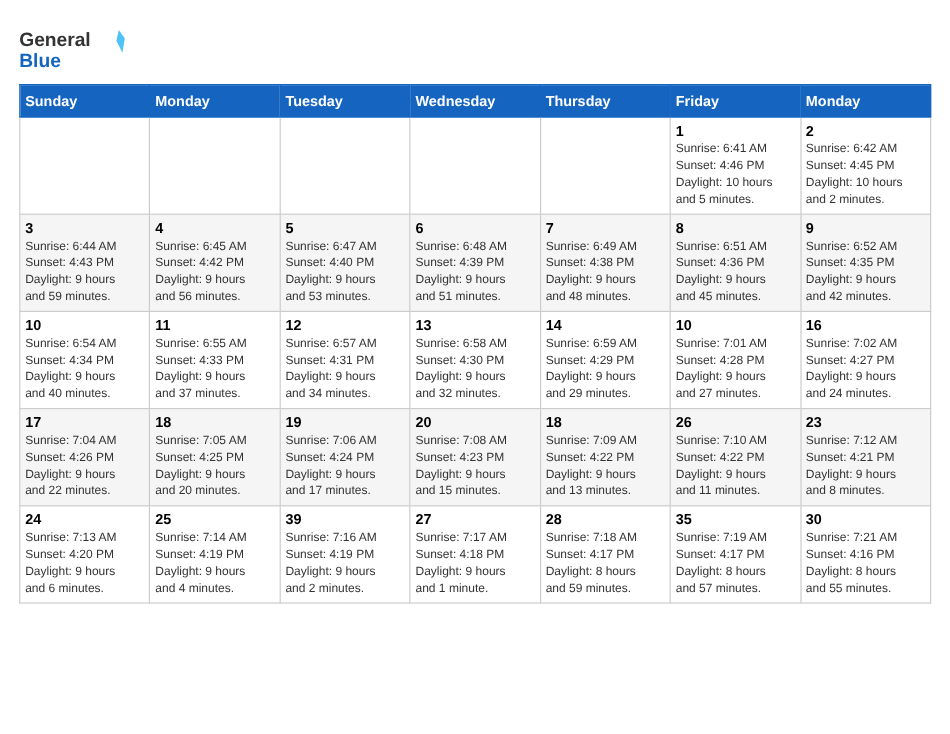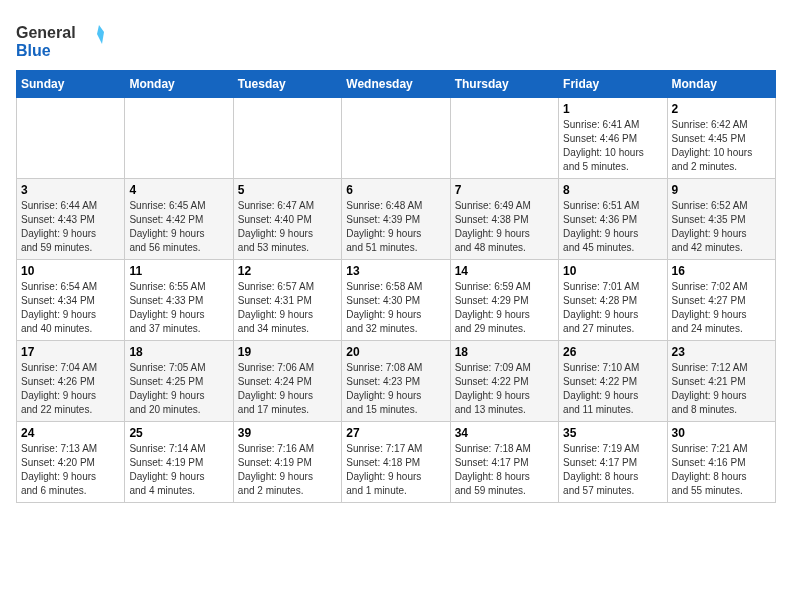--- a/index.html
+++ b/index.html
@@ -227,21 +227,21 @@
         </td>
         <td>
           <div class="day-number">39</div>
           <div class="day-info">Sunrise: 7:16 AM<br>Sunset: 4:19 PM<br>Daylight: 9 hours<br>and 2 minutes.</div>
         </td>
         <td>
           <div class="day-number">27</div>
           <div class="day-info">Sunrise: 7:17 AM<br>Sunset: 4:18 PM<br>Daylight: 9 hours<br>and 1 minute.</div>
         </td>
         <td>
-          <div class="day-number">34</div>
+          <div class="day-number">28</div>
           <div class="day-info">Sunrise: 7:18 AM<br>Sunset: 4:17 PM<br>Daylight: 8 hours<br>and 59 minutes.</div>
         </td>
         <td>
           <div class="day-number">35</div>
           <div class="day-info">Sunrise: 7:19 AM<br>Sunset: 4:17 PM<br>Daylight: 8 hours<br>and 57 minutes.</div>
         </td>
         <td>
           <div class="day-number">30</div>
           <div class="day-info">Sunrise: 7:21 AM<br>Sunset: 4:16 PM<br>Daylight: 8 hours<br>and 55 minutes.</div>
         </td>

